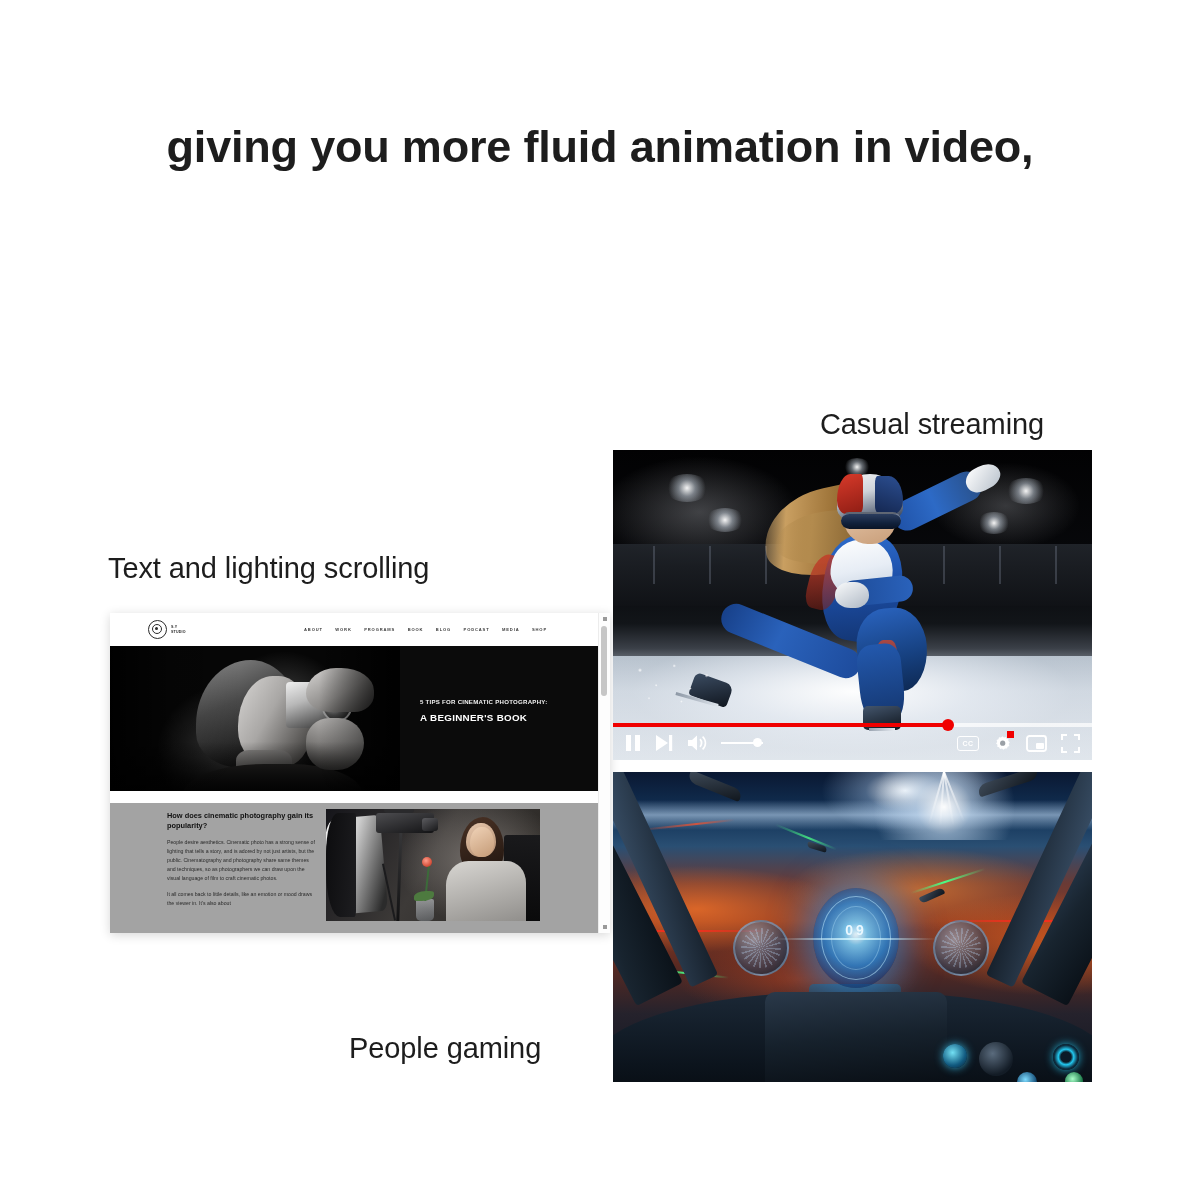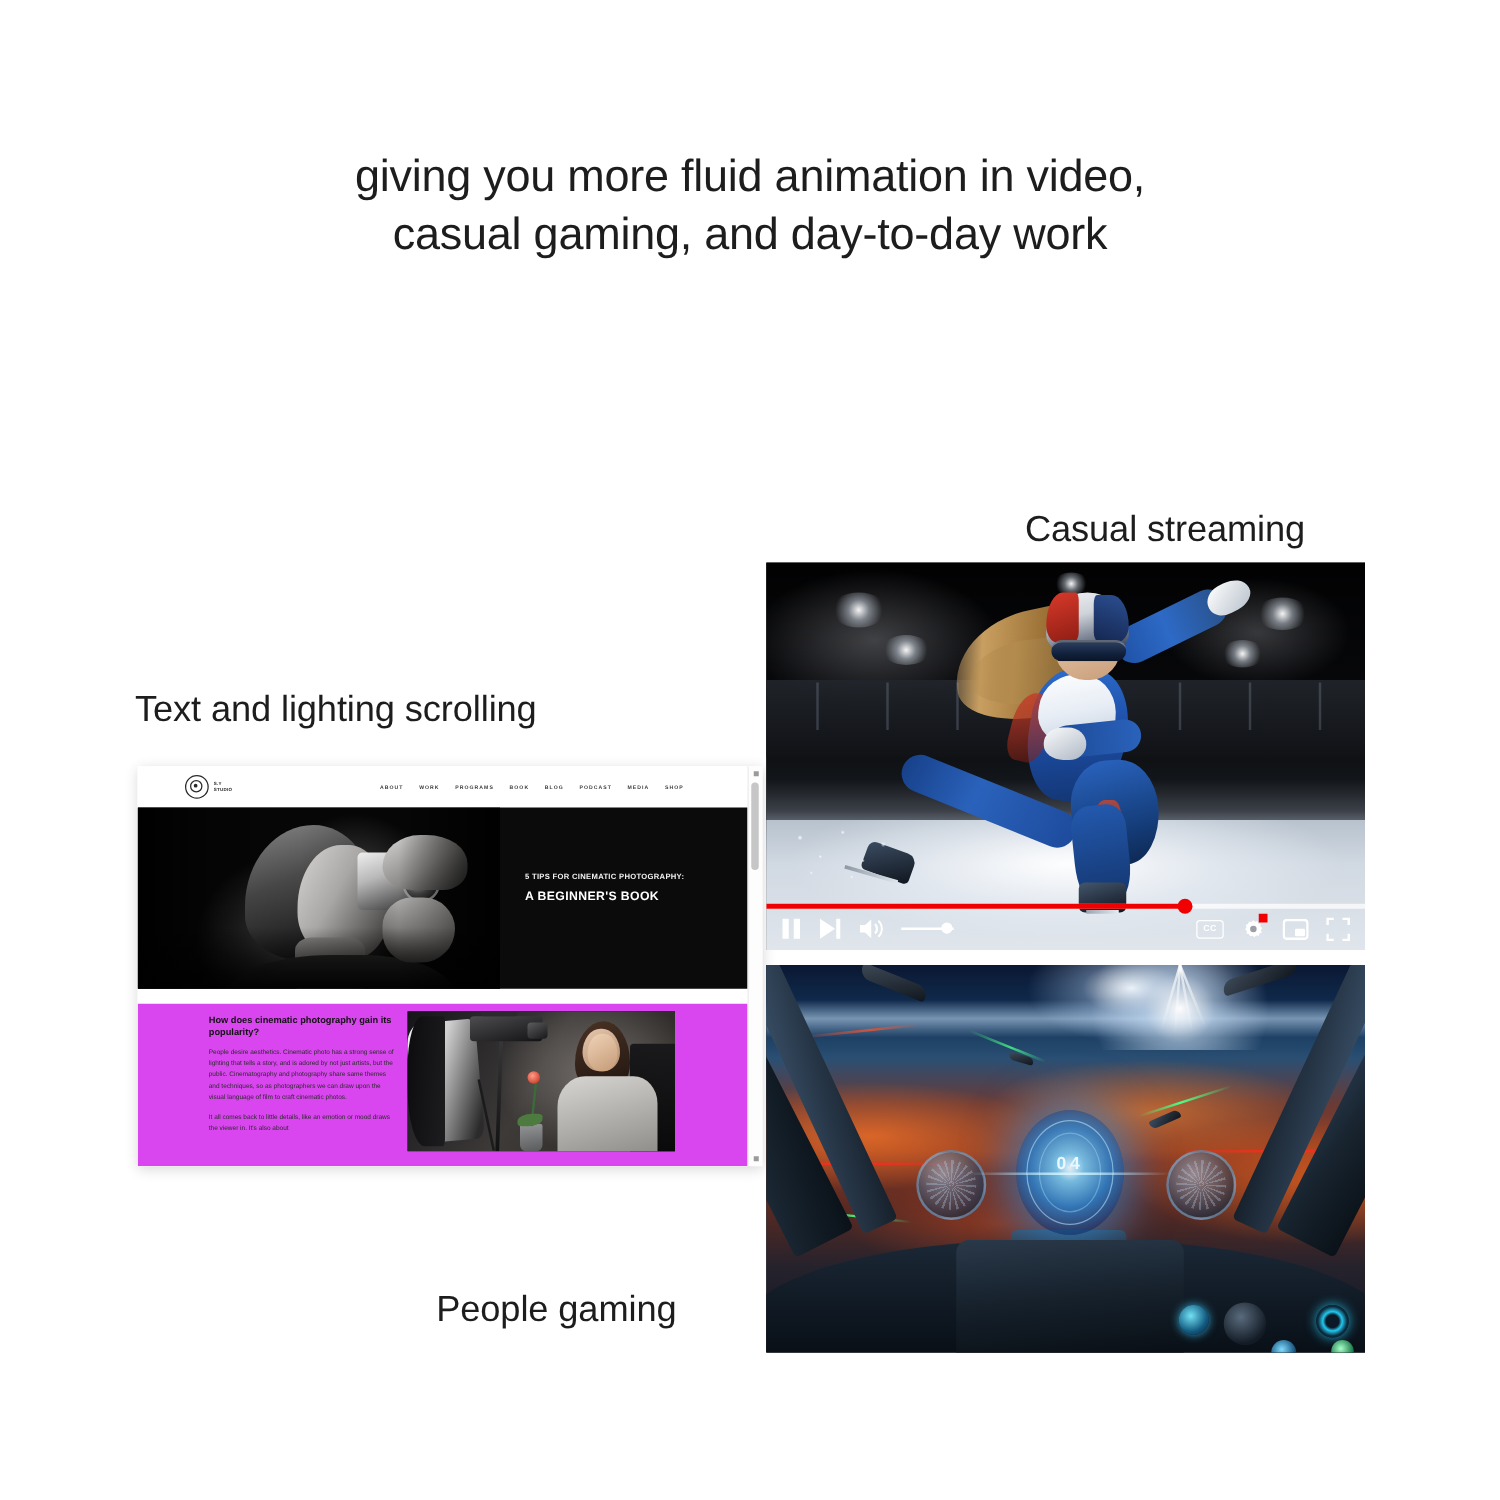--- a/index.html
+++ b/index.html
@@ -29,22 +29,22 @@
     font-size: 62px;
     font-weight: 400;
     letter-spacing: -0.5px;
     line-height: 1.06;
     color: #111111;
     margin: 0;
     white-space: nowrap;
   }
   .subhead {
     margin: 22px 0 0 0;
-    font-size: 36px;
-    font-weight: 400;
+    font-size: 45px;
+    font-weight: 700;
     line-height: 1.28;
     color: #1d1d1d;
     letter-spacing: -0.2px;
   }
   .subhead .sub-line { display: block; }
 
   
   .caption {
     position: absolute;
     font-size: 29px;
@@ -245,21 +245,21 @@
     font-weight: 700;
     color: #ffffff;
   }
 
   
   .article-body {
     position: absolute;
     left: 0; top: 190px;
     width: 489px;
     height: 130px;
-    background: #d946ef;
+    background: #a3a3a3;
   }
   .article-col {
     position: absolute;
     left: 57px; top: 8px;
     width: 148px;
   }
   .article-h {
     font-size: 7.4px;
     font-weight: 700;
     line-height: 1.36;
@@ -931,21 +931,20 @@
   .enemy3 { left: 430px; top: 184px; width: 44px; height: 10px; transform: rotate(26deg); border-radius: 3px 8px 3px 8px; }
   .enemy4 { left: 306px; top: 120px; width: 26px; height: 7px; transform: rotate(-24deg); border-radius: 2px 6px 2px 6px; }
   .enemy5 { left: 194px; top: 72px;  width: 20px; height: 6px; transform: rotate(16deg); border-radius: 2px 5px 2px 5px; }
 </style>
 </head>
 <body>
 
 <div class="headline-block">
   <p class="subhead">
     <span class="sub-line">giving you more fluid animation in video,</span>
-    <span class="sub-line">casual gaming, and day-to-day work</span>
   </p>
 </div>
 
 <div class="caption caption-video">Casual streaming</div>
 <div class="caption caption-article">Text and lighting scrolling</div>
 <div class="caption caption-gaming">People gaming</div>
 
 <div class="browser-panel">
   <div class="browser-viewport">
 
@@ -1154,21 +1153,21 @@
   <div class="orb-housing-r"></div>
   <div class="engine-orb orb-l"></div>
   <div class="engine-orb orb-r"></div>
 
   <div class="frame-bottom"></div>
   <div class="console-top"></div>
 
   <div class="hud-sphere">
     <div class="hud-rings"></div>
     <div class="hud-rings2"></div>
-    <div class="hud-num">04</div>
+    <div class="hud-num">09</div>
   </div>
   <div class="hud-flare-h"></div>
 
   <div class="console">
     <div class="dial dial-teal"></div>
     <div class="dial dial-grey"></div>
     <div class="dial dial-cyan"></div>
     <div class="dial dial-blue-sm"></div>
     <div class="dial dial-green-sm"></div>
   </div>

